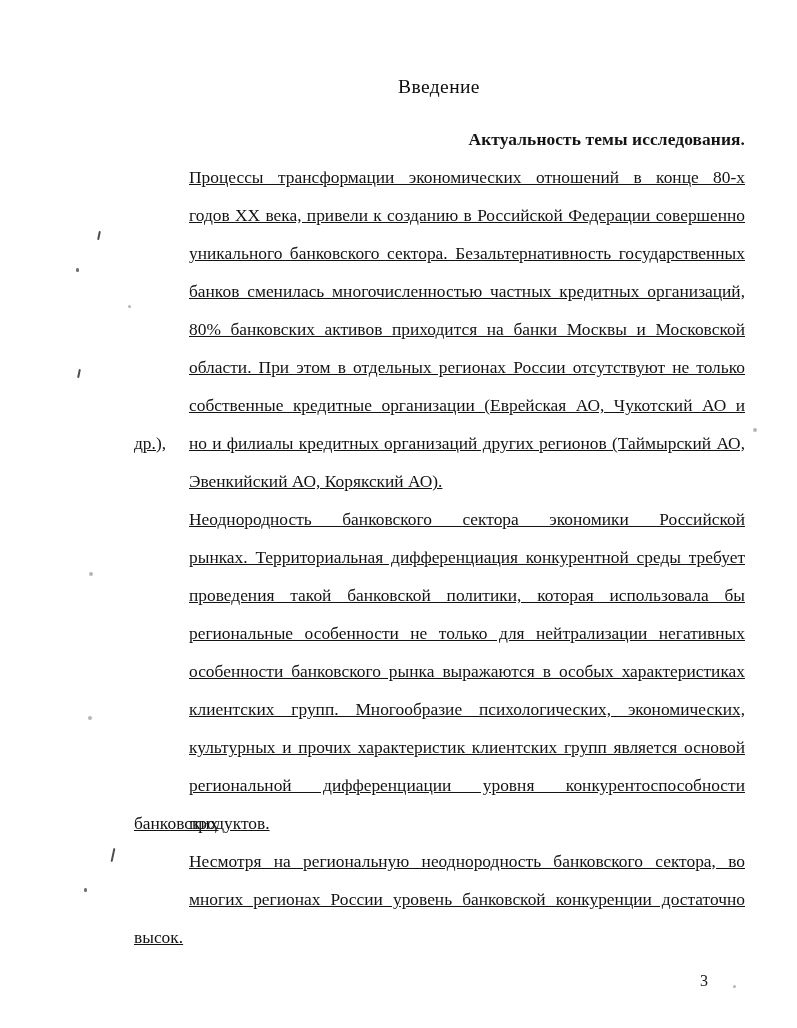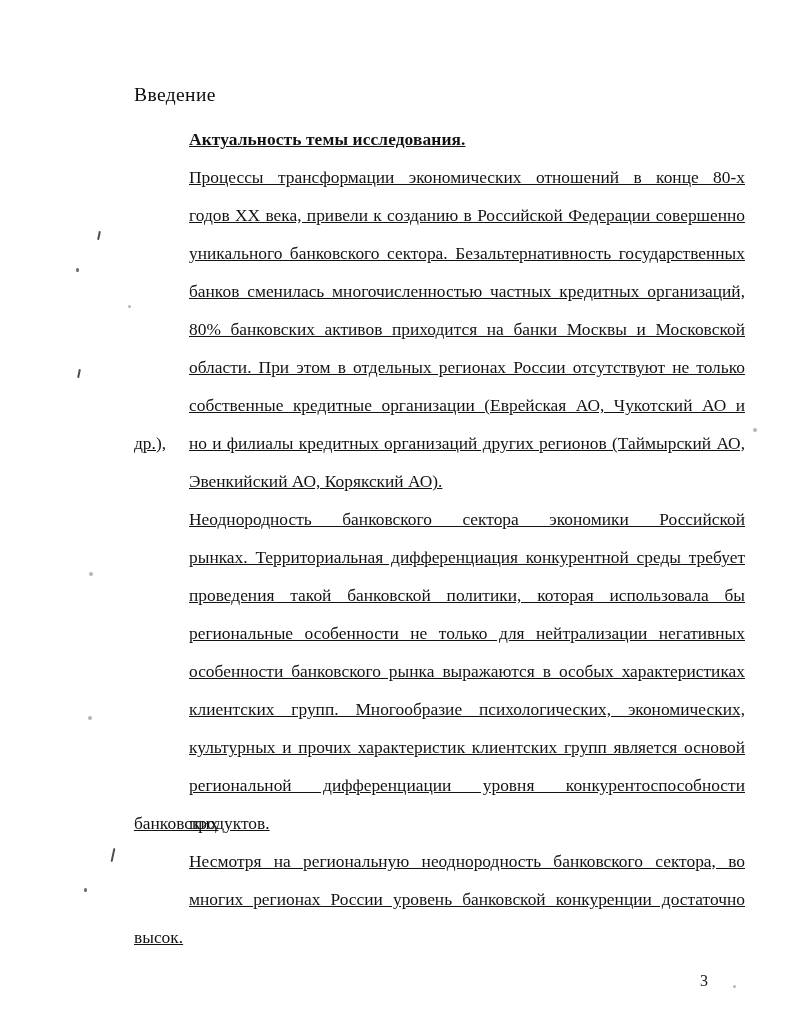--- a/index.html
+++ b/index.html
@@ -20,22 +20,23 @@
   #page {
     position: absolute;
     inset: 0;
     background: #ffffff;
   }
 
   
   #doc-title {
     position: absolute;
     left: 134px;
-    top: 84px;
+    top: 76px;
     width: 610px;
+    text-align: center;
     font-size: 19.5px;
     letter-spacing: 0.4px;
     color: #0d0d0d;
     white-space: nowrap;
   }
 
   
   #body-text {
     position: absolute;
     left: 134px;
@@ -47,24 +48,23 @@
     margin: 0;
     font-size: 17.4px;
     line-height: 38px;
     text-align: justify;
     text-justify: inter-word;
     color: #131313;
   }
 
   .para.lead {
     font-weight: bold;
-    text-align: left;
+    text-align: right;
     text-indent: 55px;
     letter-spacing: 0.1px;
-    text-decoration: underline;
   }
 
   .para.body {
     text-indent: 55px;
     text-decoration: underline;
   }
 
   
   .line {
     display: block;

